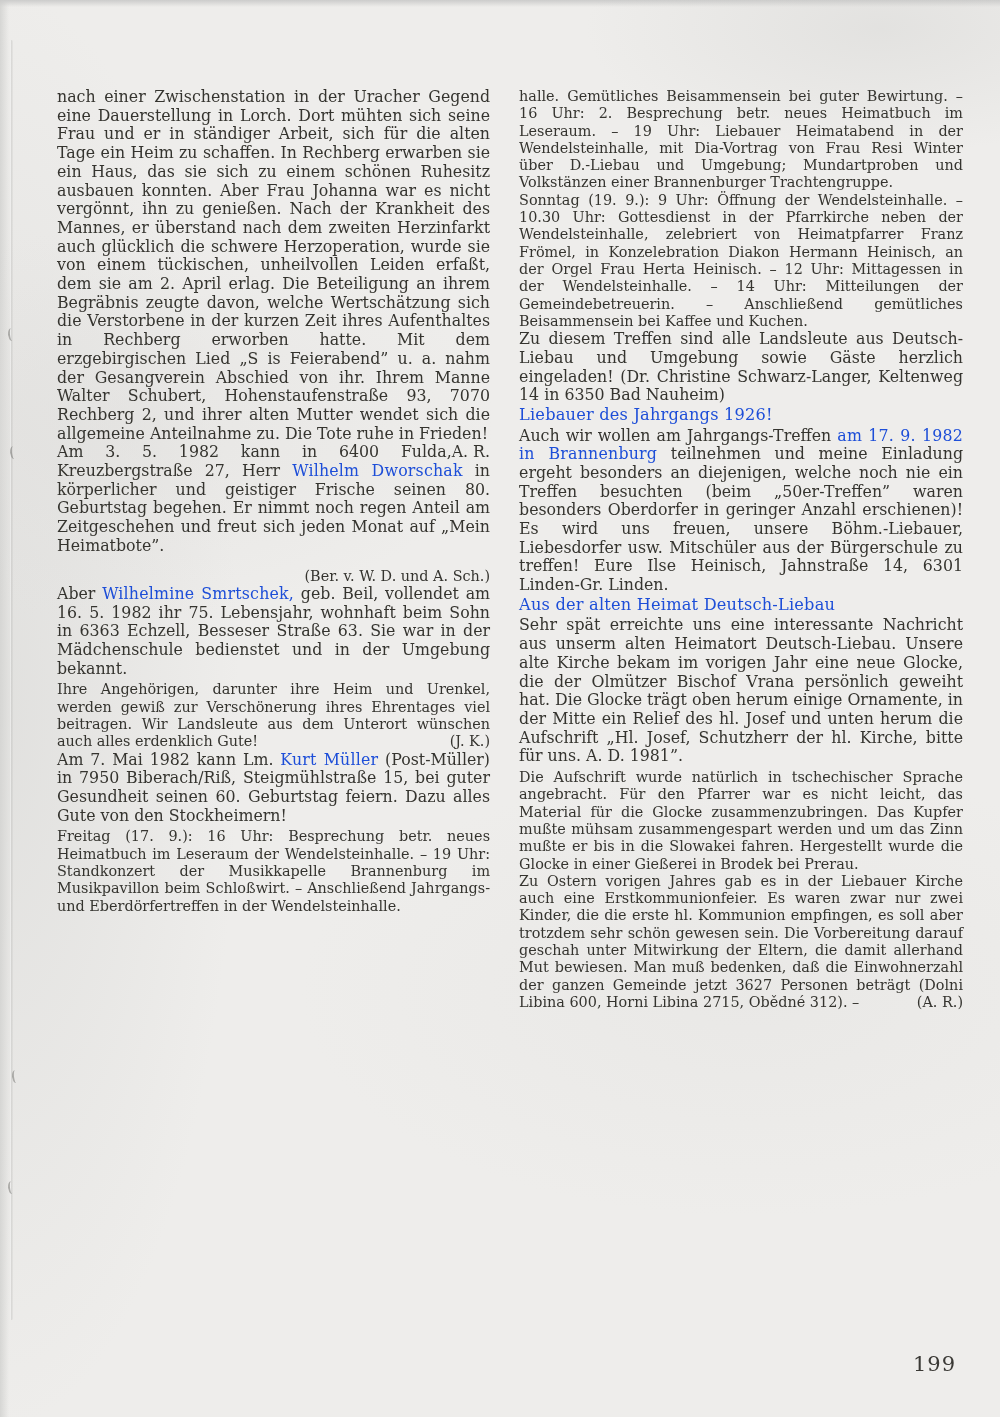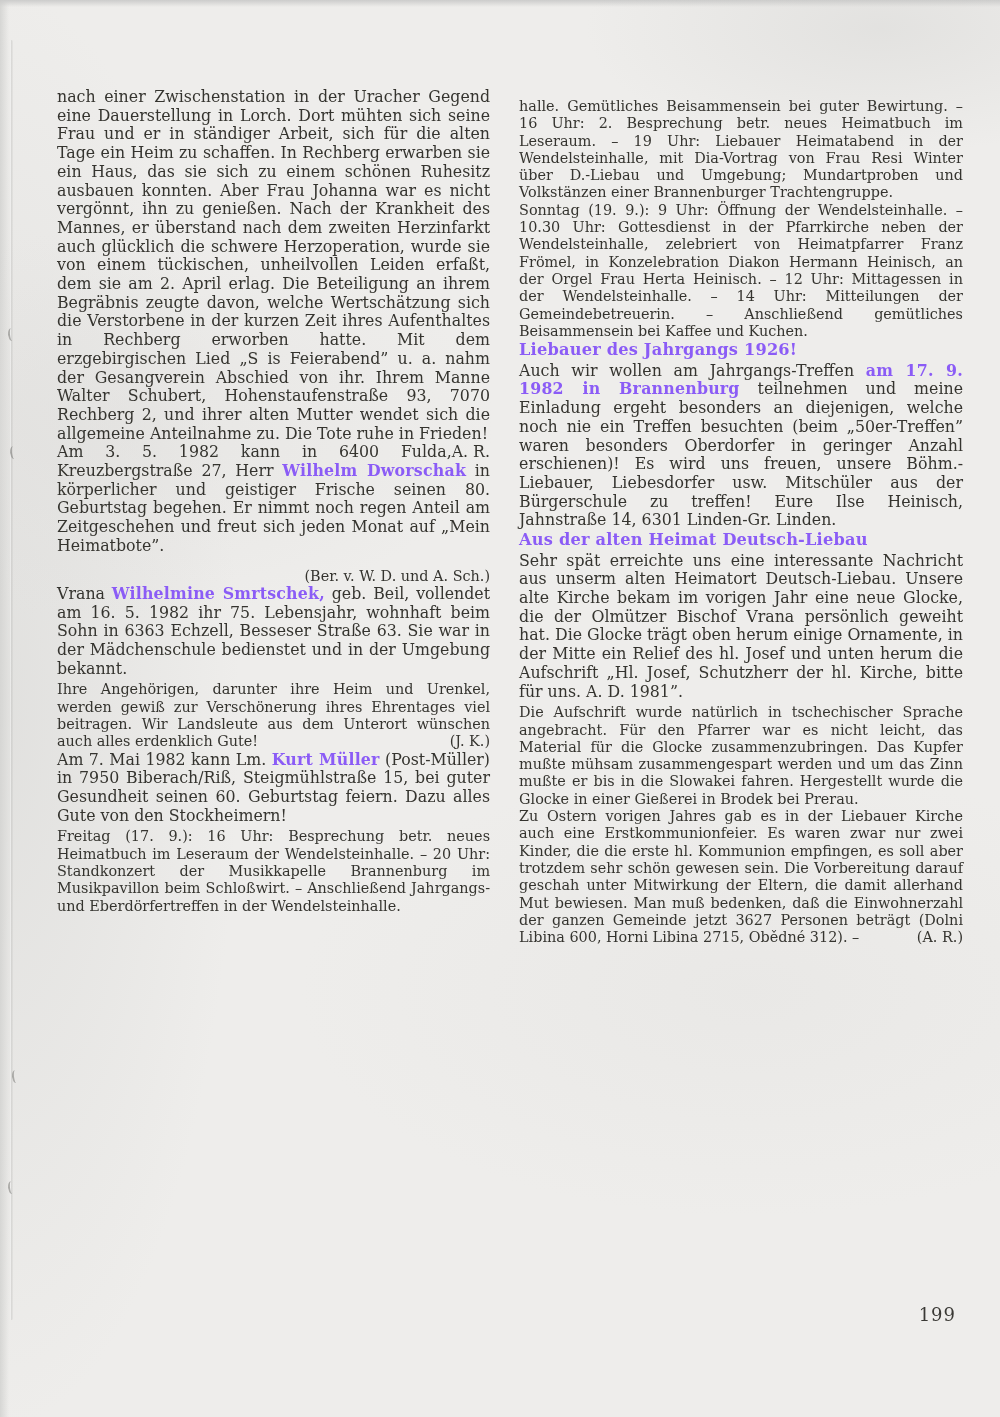--- a/index.html
+++ b/index.html
@@ -29,60 +29,61 @@
     position:absolute;width:7px;height:13px;
     border-left:2px solid rgba(120,120,117,.55);
     border-radius:50% 0 0 50%/60% 0 0 60%;
     transform:rotate(-6deg);
   }
   .columns{
     position:absolute;left:57px;top:88px;width:906px;
     display:flex;gap:29px;
   }
   .col{width:435px;}
-  .col.right{width:446px;margin-top:10px;}
+  .col.right{width:446px;}
   .col > div{margin:0;text-align:justify;}
   .p{font-size:15.8px;line-height:18.7px;margin-top:9px;}
   .ps{font-size:14.4px;line-height:17.3px;margin-top:8px;}
   .h{font-size:16.2px;line-height:19.6px;margin-top:16px;}
   .p + .ps{margin-top:3px;}
   .h + .p{margin-top:2px;}
   .col > div:first-child{margin-top:0;}
-  b{font-weight:bold;color:#8b5cf6;letter-spacing:.2px;}
+  b{font-weight:normal;color:#1d4ed8;letter-spacing:.2px;}
   .sig{float:right;}
   .sigline{display:block;text-align:right;margin-top:12px;}
   .page-number{
-    position:absolute;top:1304px;right:44px;
-    font-size:18px;letter-spacing:1px;color:#3a3935;text-align:right;
+    position:absolute;top:1352px;right:44px;
+    font-size:21px;letter-spacing:1px;color:#3a3935;text-align:right;
   }
 </style>
 </head>
 <body>
 
 <div class="paper"></div>
 <div class="crease"></div>
 
 <span class="margin-mark" style="left:8px;top:328px;"></span>
 <span class="margin-mark" style="left:10px;top:446px;"></span>
 <span class="margin-mark" style="left:12px;top:1070px;"></span>
 <span class="margin-mark" style="left:8px;top:1181px;"></span>
 
 <div class="columns">
   <div class="col left">
       <div class="p"><span>nach einer Zwischenstation in der Uracher Gegend eine Dauerstellung in Lorch. Dort mühten sich seine Frau und er in ständiger Arbeit, sich für die alten Tage ein Heim zu schaffen. In Rechberg erwarben sie ein Haus, das sie sich zu einem schönen Ruhesitz ausbauen konnten. Aber Frau Johanna war es nicht vergönnt, ihn zu genießen. Nach der Krankheit des Mannes, er überstand nach dem zweiten Herzinfarkt auch glücklich die schwere Herzoperation, wurde sie von einem tückischen, unheilvollen Leiden erfaßt, dem sie am 2. April erlag. Die Beteiligung an ihrem Begräbnis zeugte davon, welche Wertschätzung sich die Verstorbene in der kurzen Zeit ihres Aufenthaltes in Rechberg erworben hatte. Mit dem erzgebirgischen Lied „S is Feierabend” u. a. nahm der Gesangverein Abschied von ihr. Ihrem Manne Walter Schubert, Hohenstaufenstraße 93, 7070 Rechberg 2, und ihrer alten Mutter wendet sich die allgemeine Anteilnahme zu. Die Tote ruhe in Frieden!</span><span class="sig">A. R.</span></div>
       <div class="p"><span>Am 3. 5. 1982 kann in 6400 Fulda, Kreuzbergstraße 27, Herr </span><b>Wilhelm Dworschak</b><span> in körperlicher und geistiger Frische seinen 80. Geburtstag begehen. Er nimmt noch regen Anteil am Zeitgeschehen und freut sich jeden Monat auf „Mein Heimatbote”.</span></div>
       <div class="ps"><span class="sigline">(Ber. v. W. D. und A. Sch.)</span></div>
-      <div class="p"><span>Vrana </span><b>Wilhelmine Smrtschek,</b><span> geb. Beil, vollendet am 16. 5. 1982 ihr 75. Lebensjahr, wohnhaft beim Sohn in 6363 Echzell, Besseser Straße 63. Sie war in der Mädchenschule bedienstet und in der Umgebung bekannt.</span></div>
+      <div class="p"><span>Aber </span><b>Wilhelmine Smrtschek,</b><span> geb. Beil, vollendet am 16. 5. 1982 ihr 75. Lebensjahr, wohnhaft beim Sohn in 6363 Echzell, Besseser Straße 63. Sie war in der Mädchenschule bedienstet und in der Umgebung bekannt.</span></div>
       <div class="ps"><span>Ihre Angehörigen, darunter ihre Heim und Urenkel, werden gewiß zur Verschönerung ihres Ehrentages viel beitragen. Wir Landsleute aus dem Unterort wünschen auch alles erdenklich Gute!</span><span class="sig">(J. K.)</span></div>
       <div class="p"><span>Am 7. Mai 1982 kann Lm. </span><b>Kurt Müller</b><span> (Post-Müller) in 7950 Biberach/Riß, Steigmühlstraße 15, bei guter Gesundheit seinen 60. Geburtstag feiern. Dazu alles Gute von den Stockheimern!</span></div>
-      <div class="ps"><span>Freitag (17. 9.): 16 Uhr: Besprechung betr. neues Heimatbuch im Leseraum der Wendelsteinhalle. – 20 Uhr: Standkonzert der Musikkapelle Brannenburg im Musikpavillon beim Schloßwirt. – Anschließend Jahrgangs- und Eberdörfertreffen in der Wendelsteinhalle.</span></div>
+      <div class="ps"><span>Freitag (17. 9.): 16 Uhr: Besprechung betr. neues Heimatbuch im Leseraum der Wendelsteinhalle. – 19 Uhr: Standkonzert der Musikkapelle Brannenburg im Musikpavillon beim Schloßwirt. – Anschließend Jahrgangs- und Eberdörfertreffen in der Wendelsteinhalle.</span></div>
     </div>
   <div class="col right">
       <div class="ps"><span>halle. Gemütliches Beisammensein bei guter Bewirtung. – 16 Uhr: 2. Besprechung betr. neues Heimatbuch im Leseraum. – 19 Uhr: Liebauer Heimatabend in der Wendelsteinhalle, mit Dia-Vortrag von Frau Resi Winter über D.-Liebau und Umgebung; Mundartproben und Volkstänzen einer Brannenburger Trachtengruppe.</span></div>
       <div class="ps"><span>Sonntag (19. 9.): 9 Uhr: Öffnung der Wendelsteinhalle. – 10.30 Uhr: Gottesdienst in der Pfarrkirche neben der Wendelsteinhalle, zelebriert von Heimatpfarrer Franz Frömel, in Konzelebration Diakon Hermann Heinisch, an der Orgel Frau Herta Heinisch. – 12 Uhr: Mittagessen in der Wendelsteinhalle. – 14 Uhr: Mitteilungen der Gemeindebetreuerin. – Anschließend gemütliches Beisammensein bei Kaffee und Kuchen.</span></div>
+      <div class="p"><span>Zu diesem Treffen sind alle Landsleute aus Deutsch-Liebau und Umgebung sowie Gäste herzlich eingeladen! (Dr. Christine Schwarz-Langer, Keltenweg 14 in 6350 Bad Nauheim)</span></div>
       <div class="h"><b>Liebauer des Jahrgangs 1926!</b></div>
       <div class="p"><span>Auch wir wollen am Jahrgangs-Treffen </span><b>am 17. 9. 1982 in Brannenburg</b><span> teilnehmen und meine Einladung ergeht besonders an diejenigen, welche noch nie ein Treffen besuchten (beim „50er-Treffen” waren besonders Oberdorfer in geringer Anzahl erschienen)! Es wird uns freuen, unsere Böhm.-Liebauer, Liebesdorfer usw. Mitschüler aus der Bürgerschule zu treffen! Eure Ilse Heinisch, Jahnstraße 14, 6301 Linden-Gr. Linden.</span></div>
       <div class="h"><b>Aus der alten Heimat Deutsch-Liebau</b></div>
       <div class="p"><span>Sehr spät erreichte uns eine interessante Nachricht aus unserm alten Heimatort Deutsch-Liebau. Unsere alte Kirche bekam im vorigen Jahr eine neue Glocke, die der Olmützer Bischof Vrana persönlich geweiht hat. Die Glocke trägt oben herum einige Ornamente, in der Mitte ein Relief des hl. Josef und unten herum die Aufschrift „Hl. Josef, Schutzherr der hl. Kirche, bitte für uns. A. D. 1981”.</span></div>
       <div class="ps"><span>Die Aufschrift wurde natürlich in tschechischer Sprache angebracht. Für den Pfarrer war es nicht leicht, das Material für die Glocke zusammenzubringen. Das Kupfer mußte mühsam zusammengespart werden und um das Zinn mußte er bis in die Slowakei fahren. Hergestellt wurde die Glocke in einer Gießerei in Brodek bei Prerau.</span></div>
       <div class="ps"><span>Zu Ostern vorigen Jahres gab es in der Liebauer Kirche auch eine Erstkommunionfeier. Es waren zwar nur zwei Kinder, die die erste hl. Kommunion empfingen, es soll aber trotzdem sehr schön gewesen sein. Die Vorbereitung darauf geschah unter Mitwirkung der Eltern, die damit allerhand Mut bewiesen. Man muß bedenken, daß die Einwohnerzahl der ganzen Gemeinde jetzt 3627 Personen beträgt (Dolni Libina 600, Horni Libina 2715, Obědné 312). –</span><span class="sig">(A. R.)</span></div>
     </div>
 </div>
 
 <div class="page-number">199</div>

